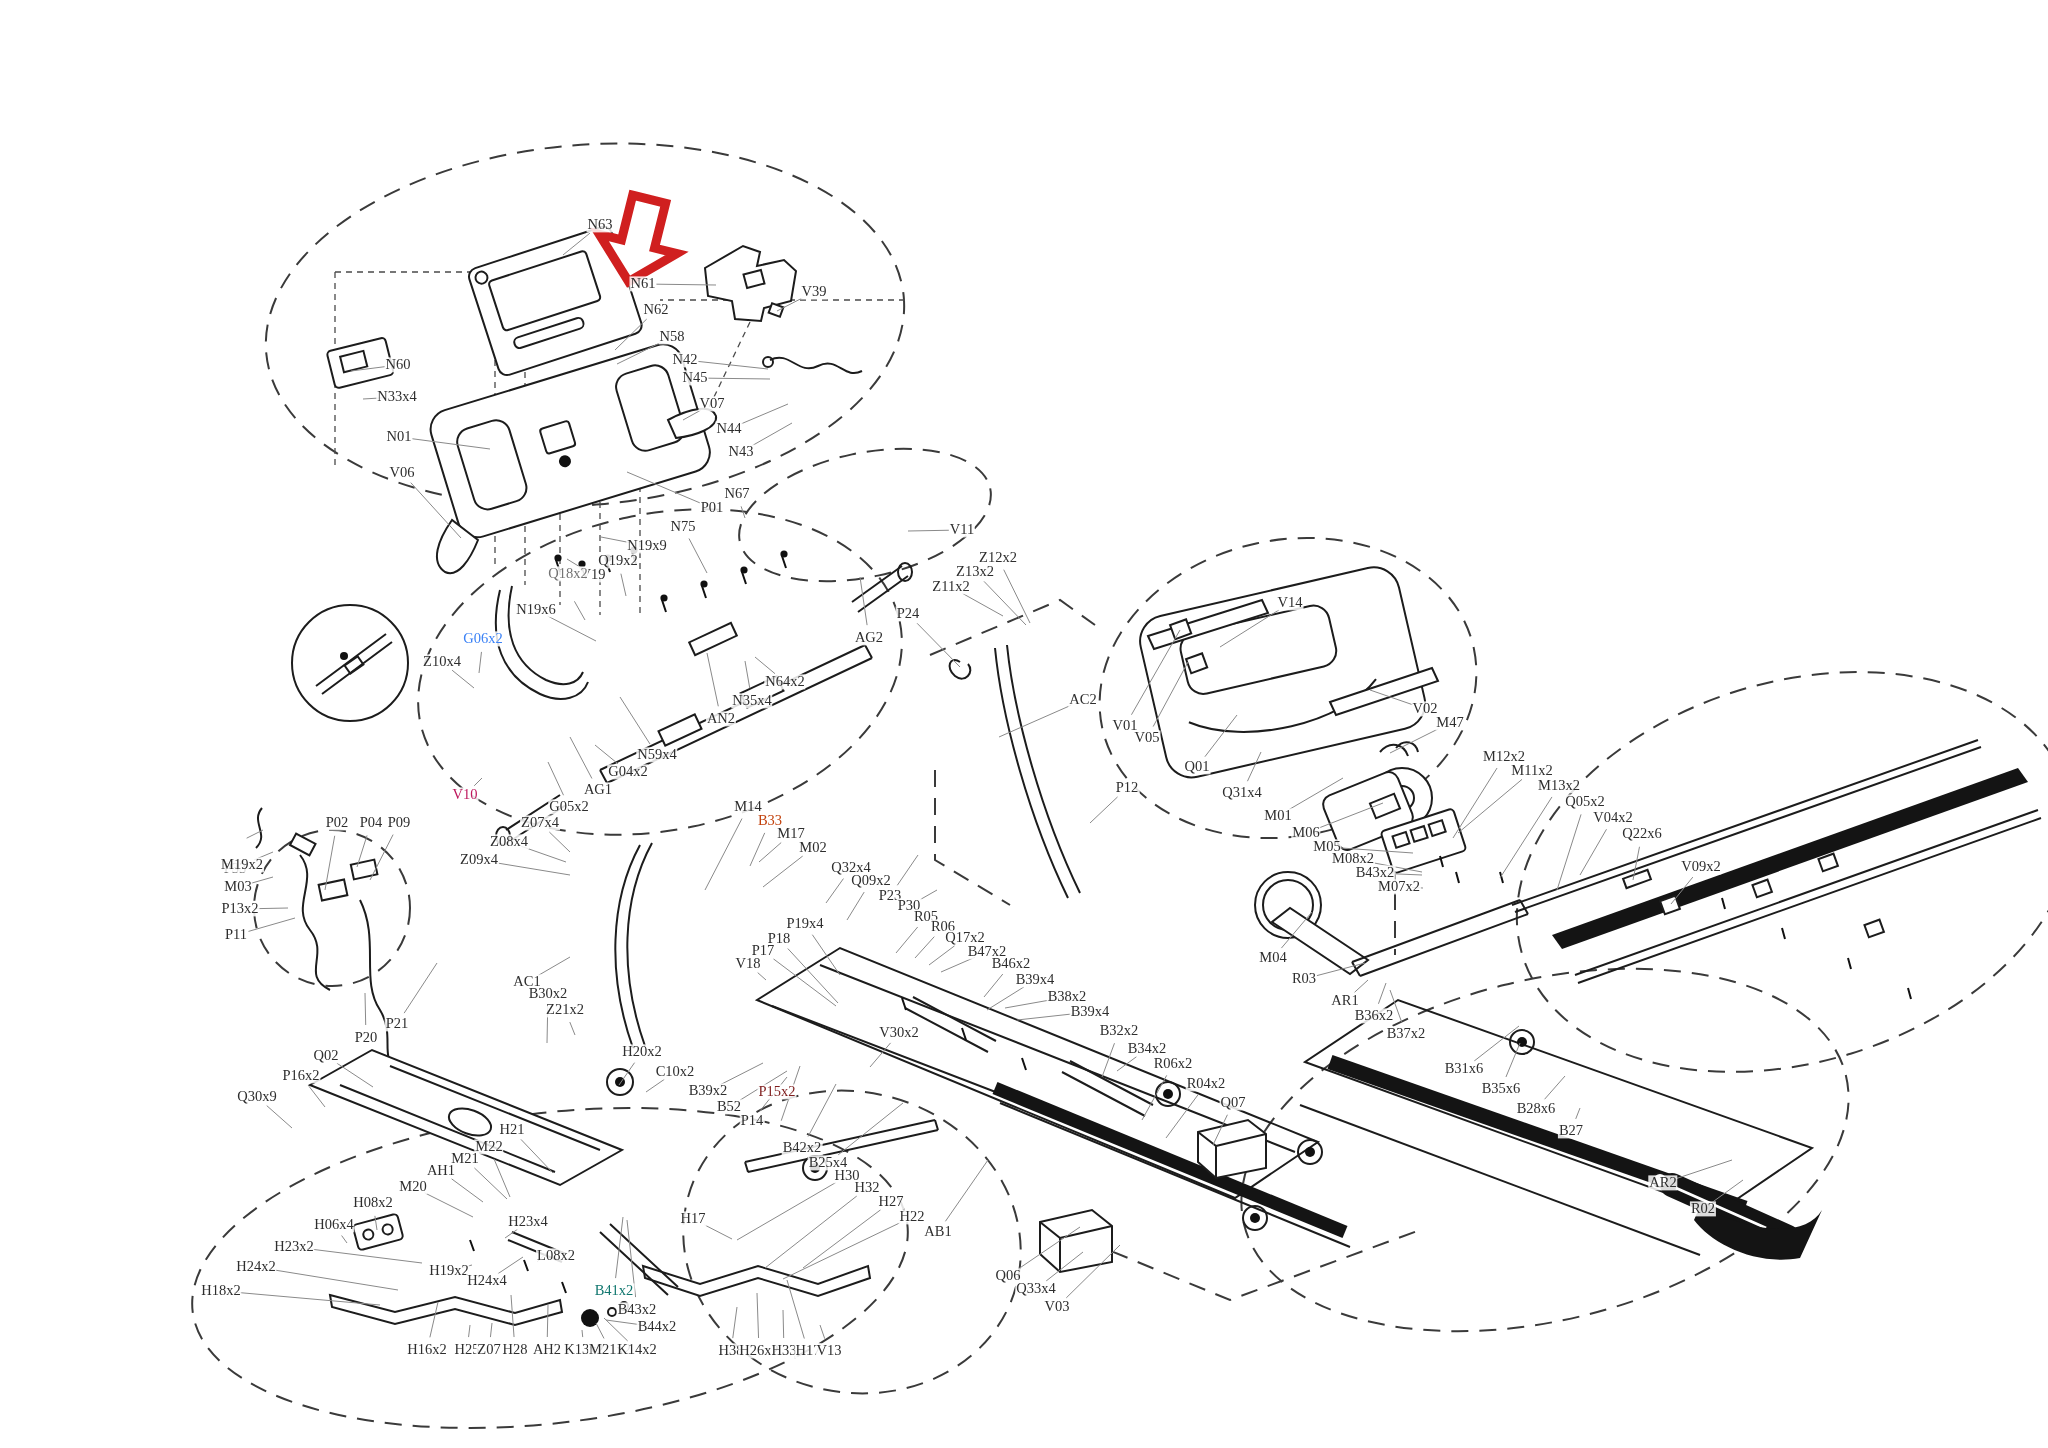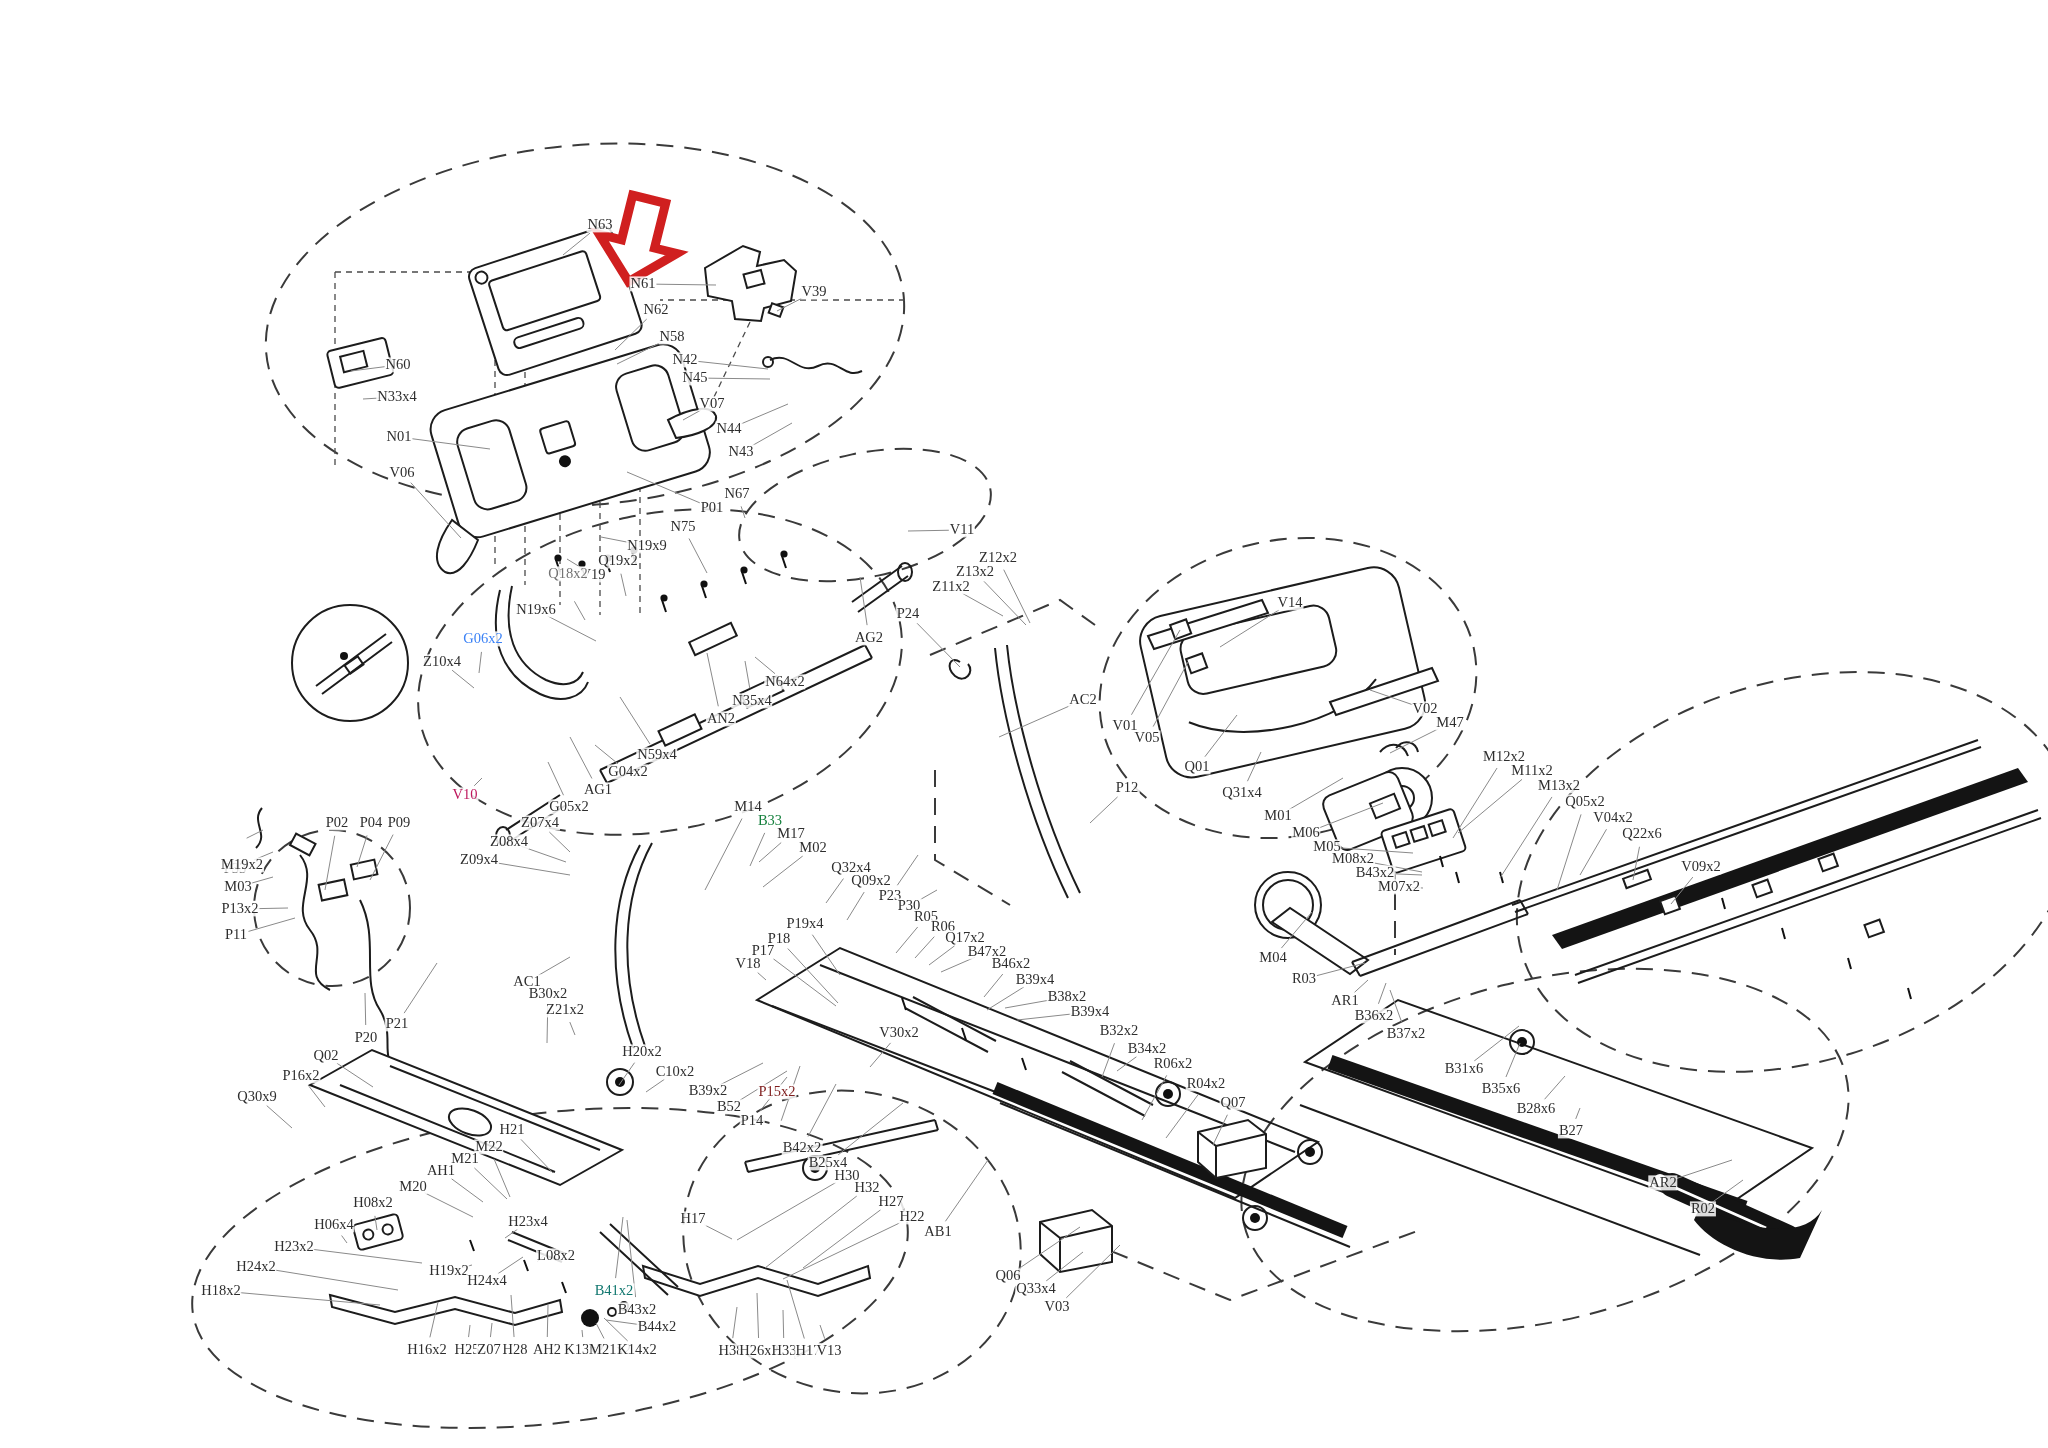--- a/index.html
+++ b/index.html
@@ -434,21 +434,21 @@
       <div class="part-label" style="left: 869px; top: 638px; color: rgb(46, 46, 46);">AG2</div>
       <div class="part-label" style="left: 785px; top: 682px; color: rgb(46, 46, 46);">N64x2</div>
       <div class="part-label" style="left: 752px; top: 701px; color: rgb(46, 46, 46);">N35x4</div>
       <div class="part-label" style="left: 721px; top: 719px; color: rgb(46, 46, 46);">AN2</div>
       <div class="part-label" style="left: 657px; top: 755px; color: rgb(46, 46, 46);">N59x4</div>
       <div class="part-label" style="left: 628px; top: 772px; color: rgb(46, 46, 46);">G04x2</div>
       <div class="part-label" style="left: 598px; top: 790px; color: rgb(46, 46, 46);">AG1</div>
       <div class="part-label" style="left: 569px; top: 807px; color: rgb(46, 46, 46);">G05x2</div>
       <div class="part-label" style="left: 465px; top: 795px; color: #be185d;">V10</div>
       <div class="part-label" style="left: 748px; top: 807px; color: rgb(46, 46, 46);">M14</div>
-      <div class="part-label" style="left: 770px; top: 821px; color: #15803d;">B33</div>
+      <div class="part-label" style="left: 770px; top: 821px; color: #c2410c;">B33</div>
       <div class="part-label" style="left: 791px; top: 834px; color: rgb(46, 46, 46);">M17</div>
       <div class="part-label" style="left: 813px; top: 848px; color: rgb(46, 46, 46);">M02</div>
       <div class="part-label" style="left: 540px; top: 823px; color: rgb(46, 46, 46);">Z07x4</div>
       <div class="part-label" style="left: 509px; top: 842px; color: rgb(46, 46, 46);">Z08x4</div>
       <div class="part-label" style="left: 479px; top: 860px; color: rgb(46, 46, 46);">Z09x4</div>
       <div class="part-label" style="left: 527px; top: 982px; color: rgb(46, 46, 46);">AC1</div>
       <div class="part-label" style="left: 548px; top: 994px; color: rgb(46, 46, 46);">B30x2</div>
       <div class="part-label" style="left: 565px; top: 1010px; color: rgb(46, 46, 46);">Z21x2</div>
       <div class="part-label" style="left: 642px; top: 1052px; color: rgb(46, 46, 46);">H20x2</div>
       <div class="part-label" style="left: 675px; top: 1072px; color: rgb(46, 46, 46);">C10x2</div>

